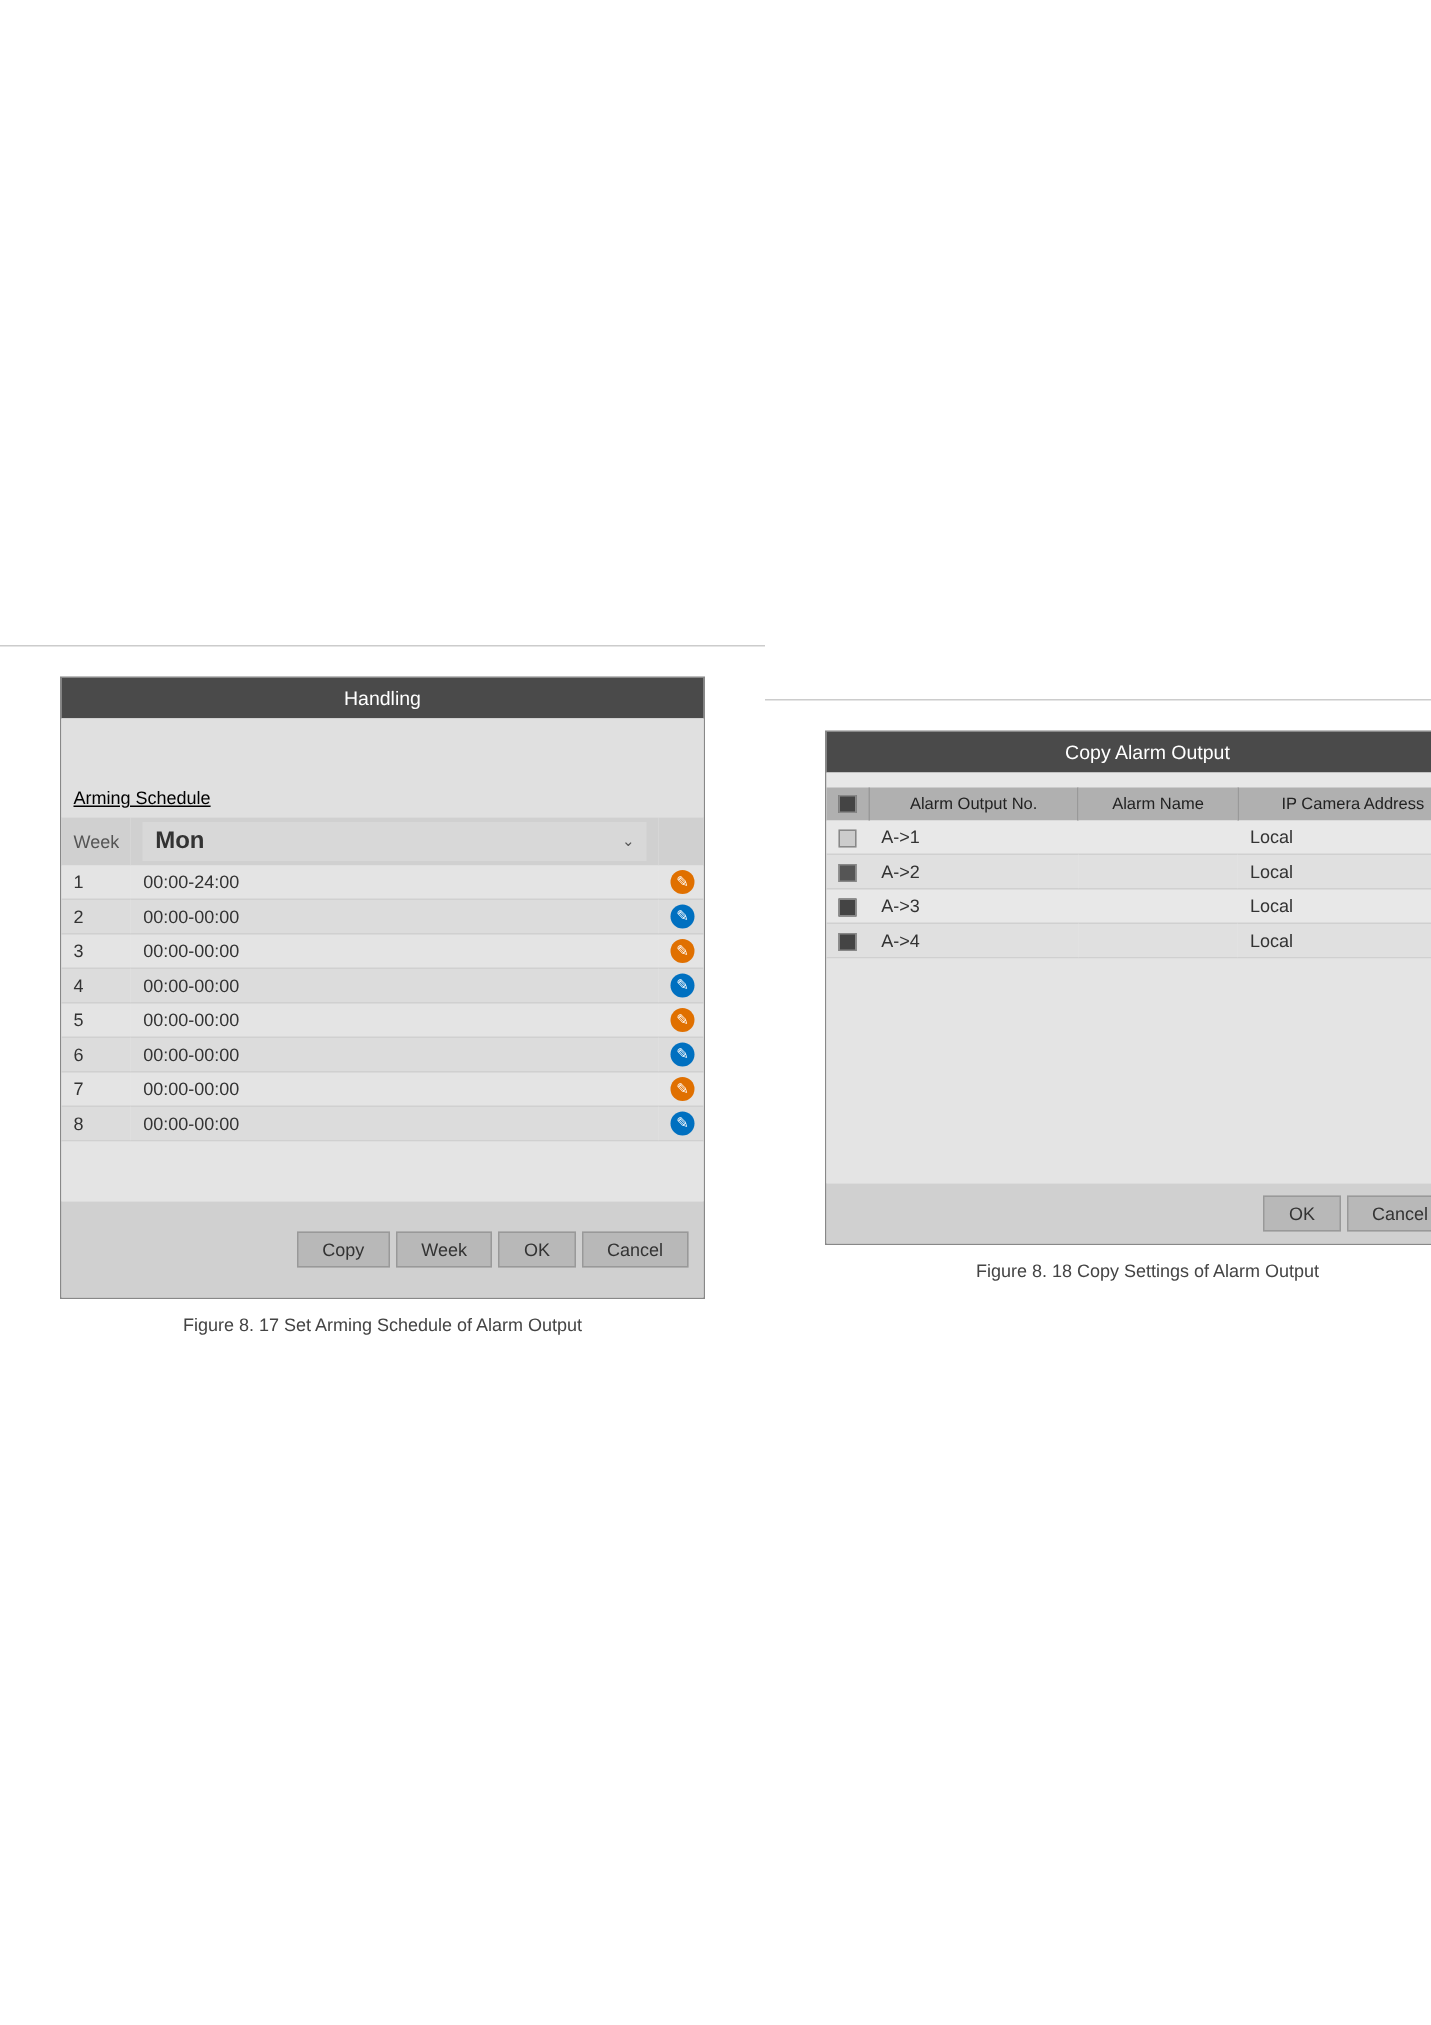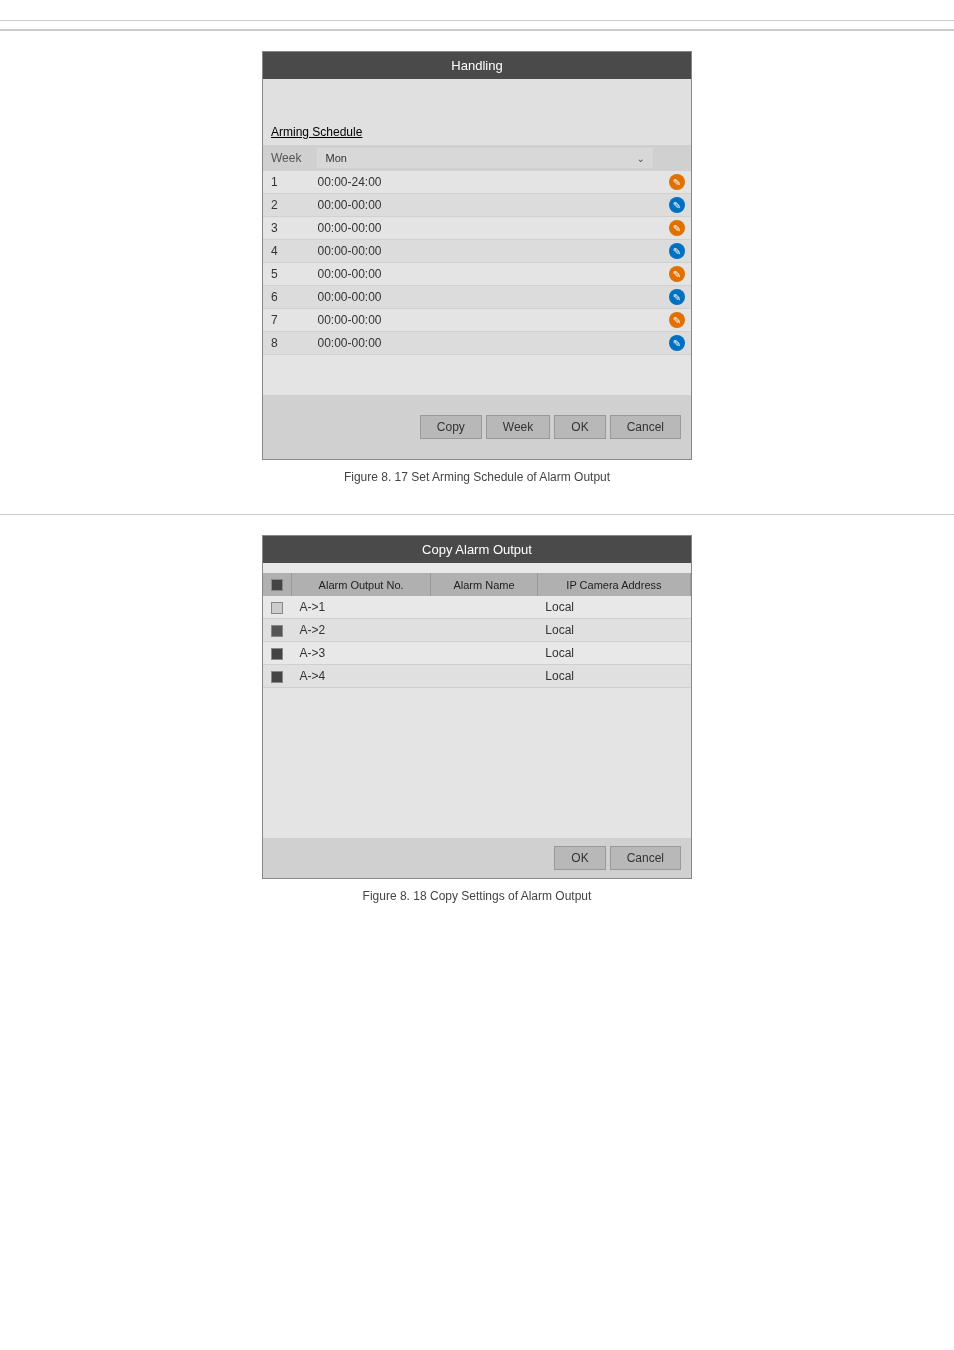--- a/index.html
+++ b/index.html
@@ -10,21 +10,21 @@
       color: #333;
       width: 954px;
       min-height: 1350px;
     }
 
     .page-container {
       width: 954px;
       min-height: 1350px;
       background: #fff;
       display: flex;
-      flex-direction: column;
+      flex-direction: row;
       align-items: center;
       padding: 20px 0;
     }
 
     
     .dialog {
       width: 430px;
       border: 1px solid #888;
       background: #f0f0f0;
       margin: 0 auto;
@@ -78,22 +78,23 @@
 
     .week-dropdown {
       display: flex;
       align-items: center;
       justify-content: space-between;
       background: #d8d8d8;
       padding: 4px 8px;
     }
 
     .week-value {
-      font-size: 11px;
-      color: #333;
+      font-size: 16px;
+      color: #333;
+      font-weight: bold;
     }
 
     .dropdown-arrow {
       font-size: 10px;
       color: #555;
     }
 
     .schedule-rows tr {
       background: #e4e4e4;
       border-bottom: 1px solid #d0d0d0;

